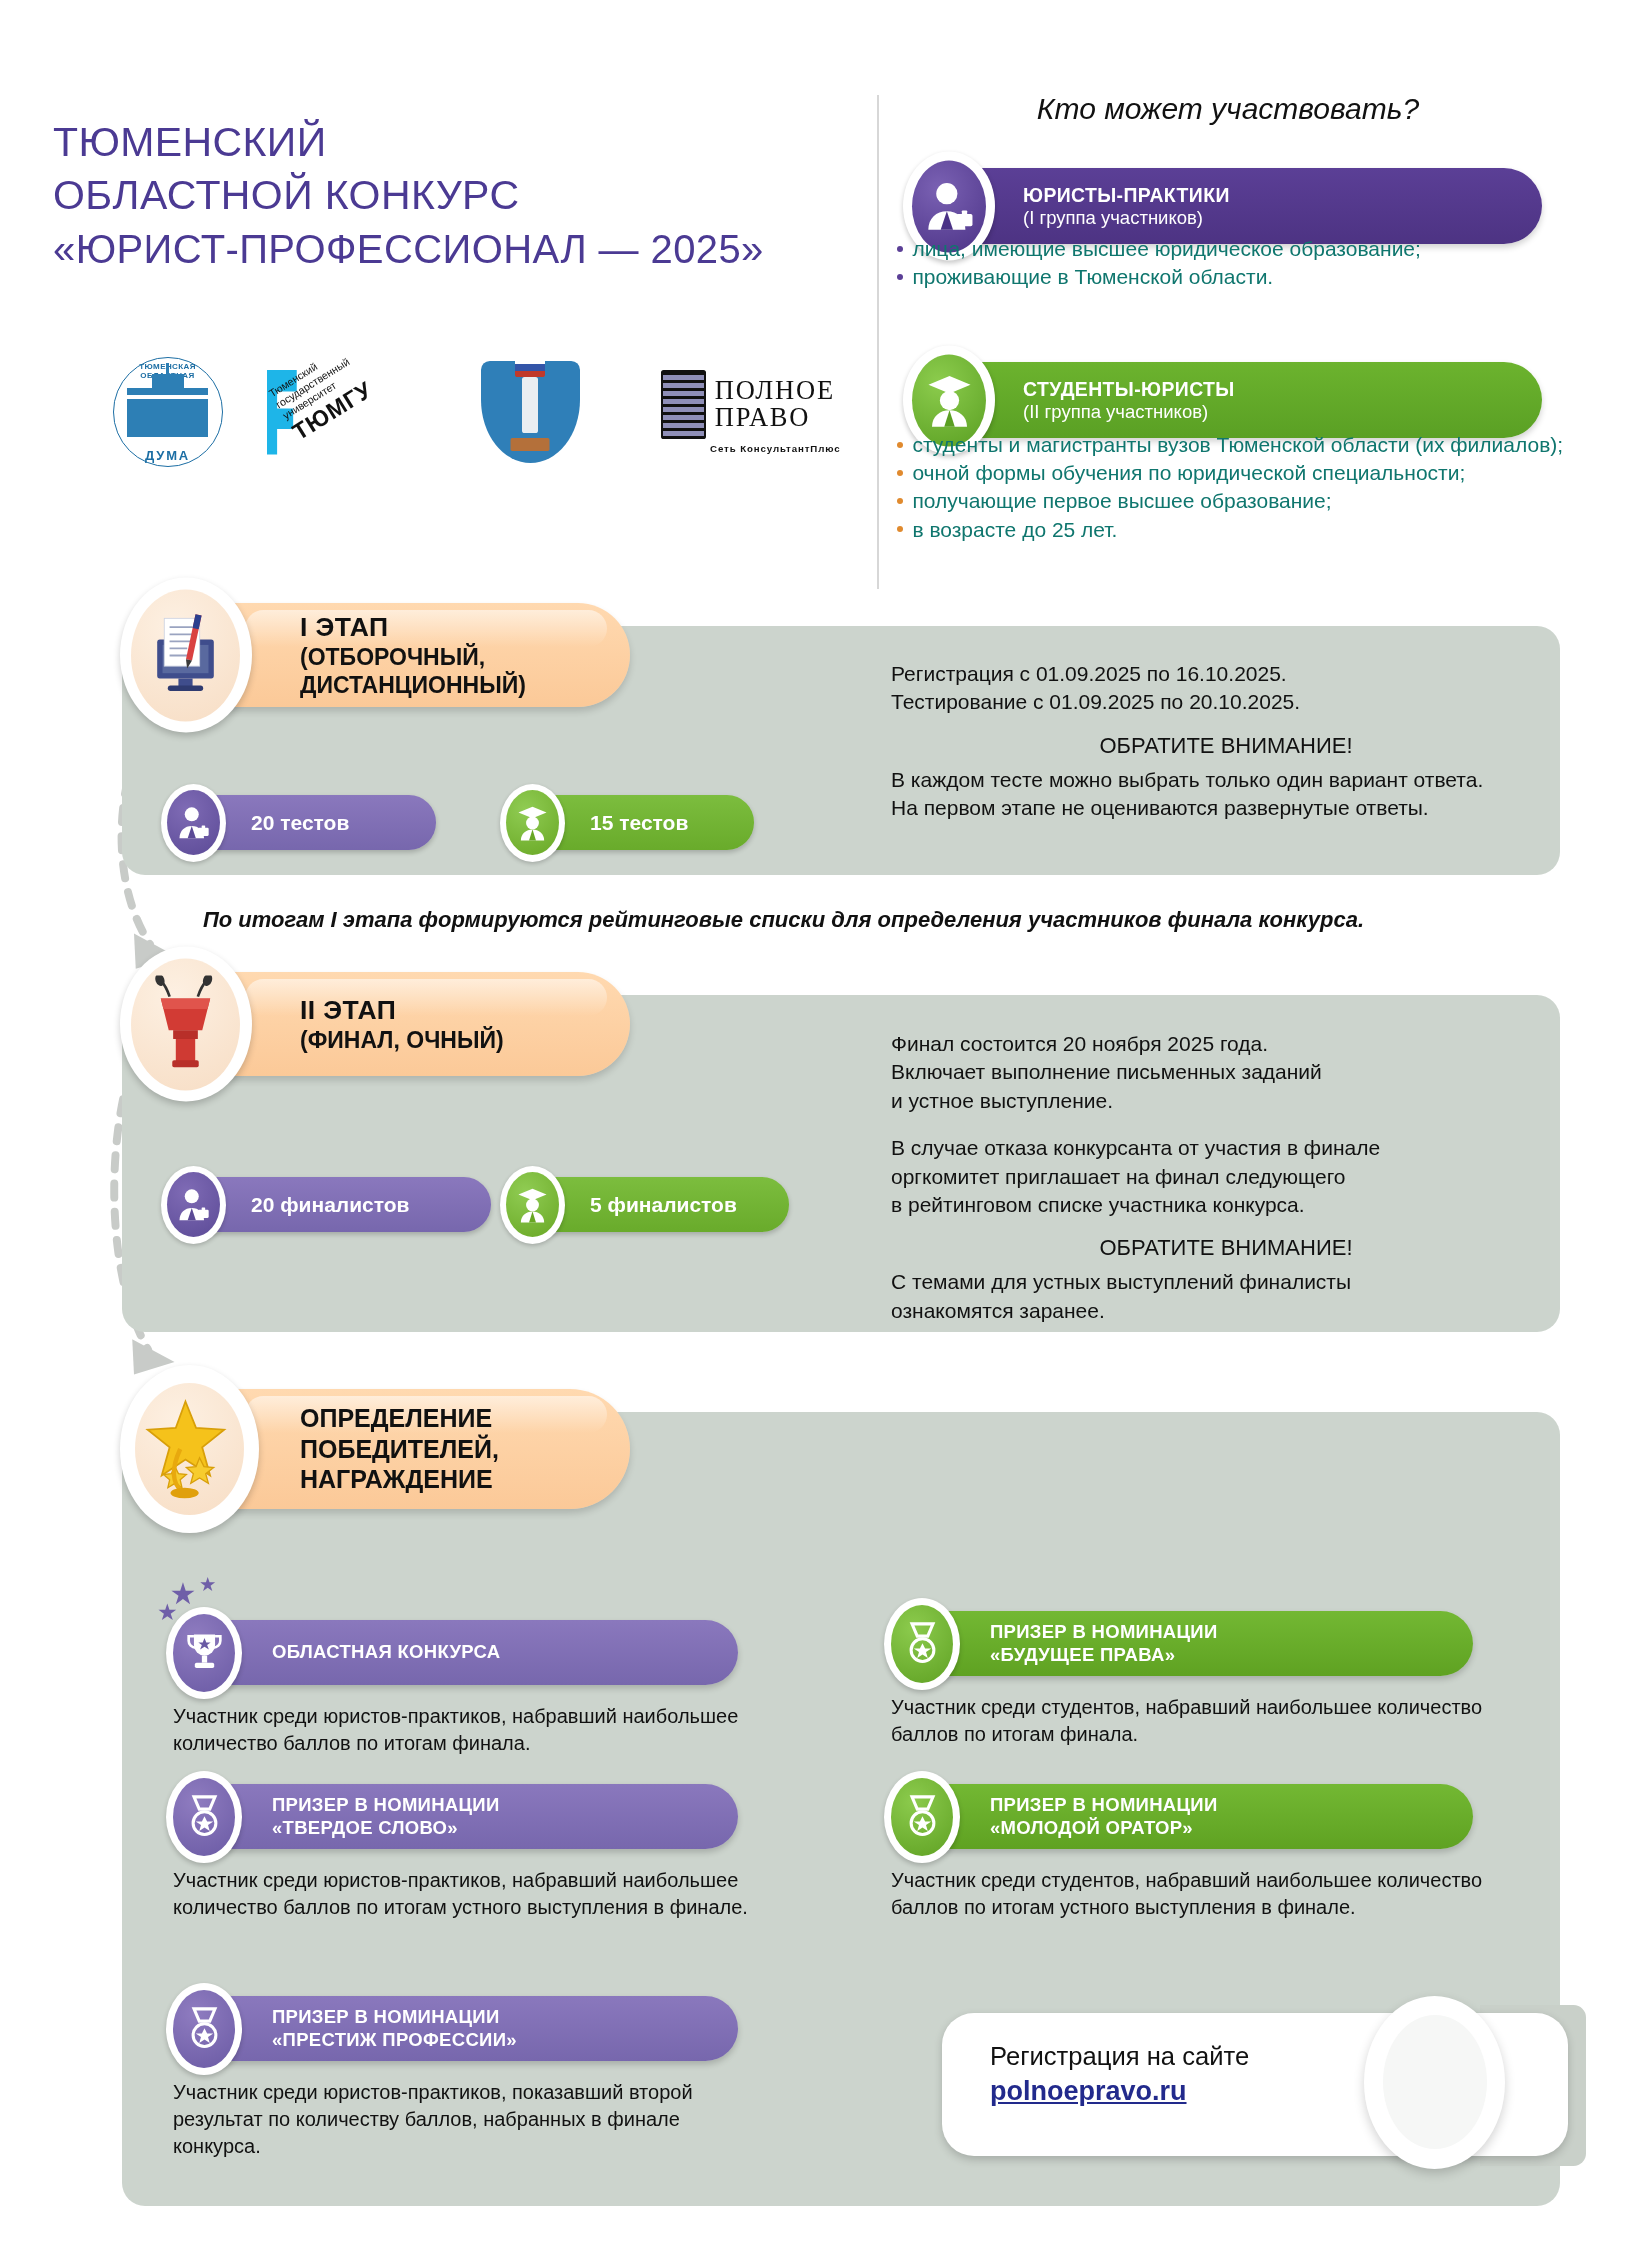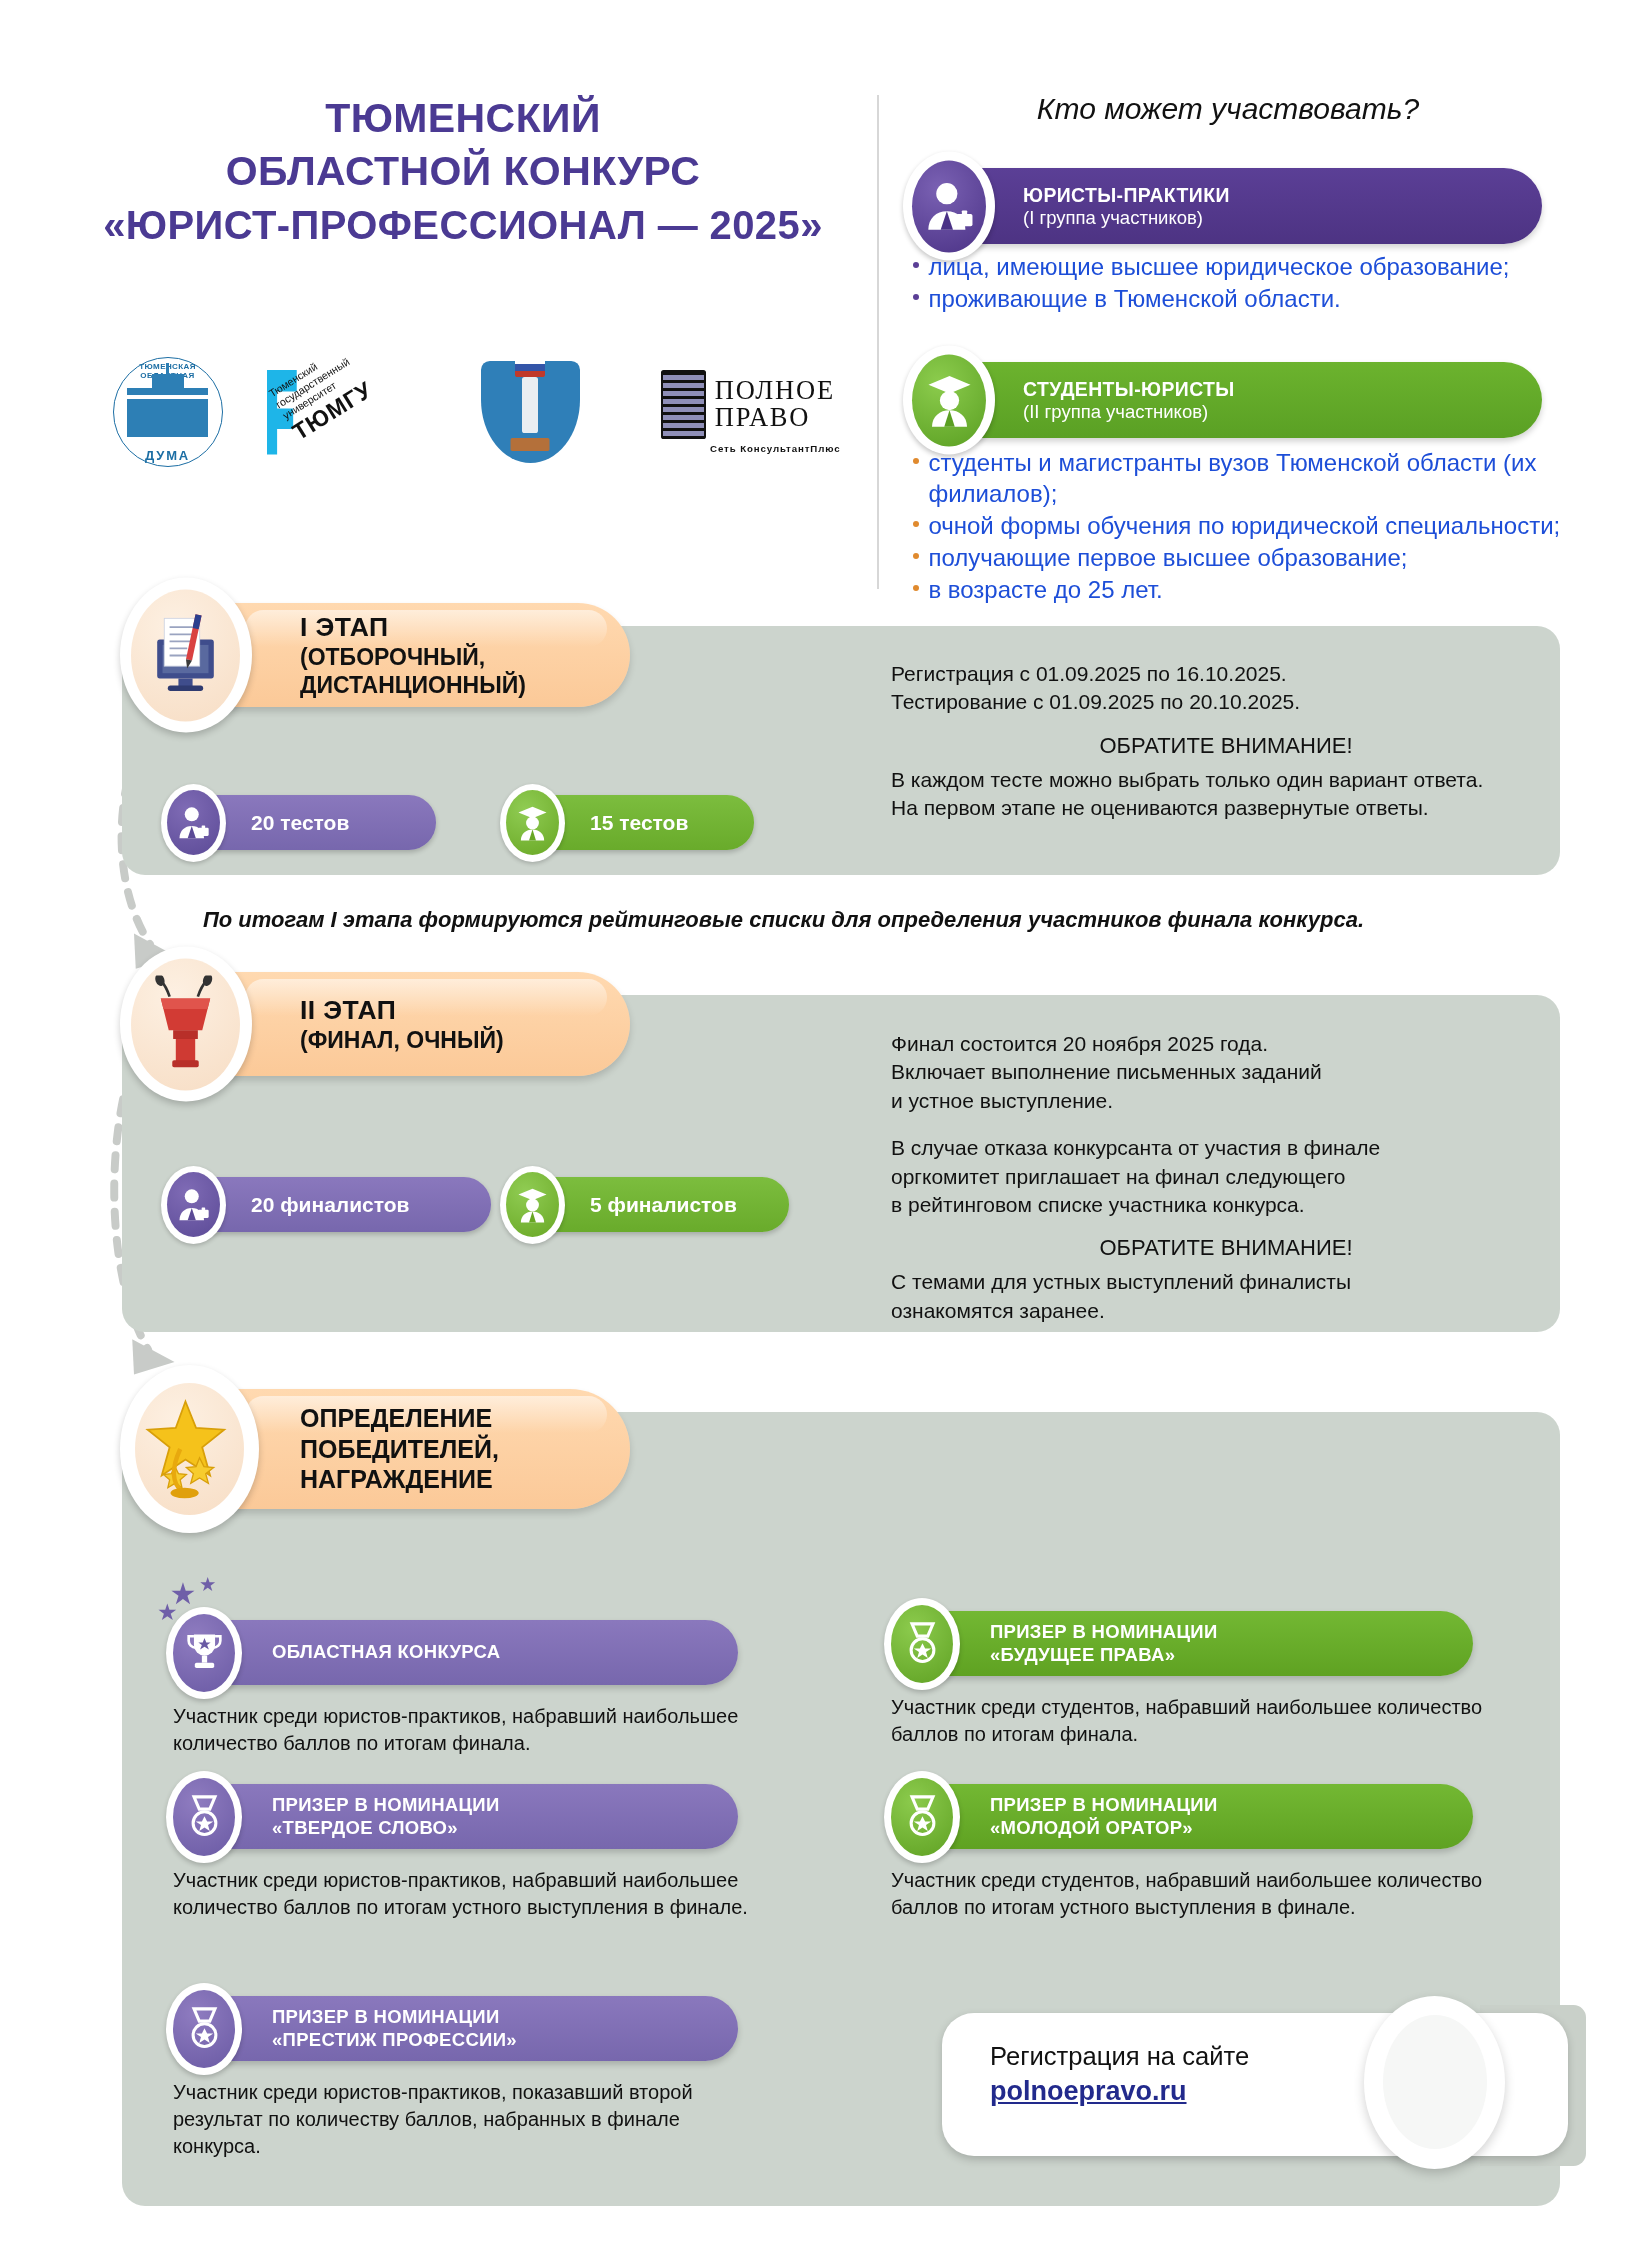--- a/index.html
+++ b/index.html
@@ -6,22 +6,22 @@
   body{
     width:1643px;height:2258px;position:relative;overflow:hidden;
     font-family:"Liberation Sans","DejaVu Sans",sans-serif;
     color:#1a1a1a;
     -webkit-font-smoothing:antialiased;
   }
   .page{position:absolute;inset:0;}
 
   
   .title{
-    position:absolute;left:53px;top:92px;width:820px;
-    text-align:center;color:#4b3a93;font-weight:bold;
+    position:absolute;left:53px;top:116px;width:820px;
+    text-align:left;color:#4b3a93;font-weight:normal;
     font-size:41px;line-height:1.30;letter-spacing:0.4px;
   }
   .title div{white-space:nowrap;}
   .title .l3{font-size:40px;}
 
   
   .logos{position:absolute;left:97px;top:346px;width:785px;height:132px;
          display:flex;align-items:center;justify-content:space-between;}
   .logo{position:relative;height:115px;display:flex;align-items:center;justify-content:center;}
 
@@ -82,21 +82,21 @@
 
   .avatar{position:absolute;left:-7px;top:50%;transform:translateY(-50%);
      width:92px;height:109px;border-radius:50%;background:#fff;
      display:flex;align-items:center;justify-content:center;
      box-shadow:0 2.6px 5.3px rgba(0,0,0,.22);}
   .avatar .inner{width:74px;height:92px;border-radius:50%;display:flex;align-items:center;justify-content:center;overflow:hidden;}
   .av-purple .inner{background:radial-gradient(circle at 36% 30%,#7a61b3,#4b3286);}
   .av-green .inner{background:radial-gradient(circle at 36% 30%,#8ccc4d,#5a9f22);}
 
   .grp1{position:absolute;left:910px;top:132px;width:632px;}
-  .bul{font-size:24px;line-height:1.30;color:#1d4ed8;margin:16px;padding:0;list-style:none;}
+  .bul{font-size:21px;line-height:1.30;color:#0f766e;margin:0;padding:0;list-style:none;}
   .bul li{position:relative;padding-left:19.4px;margin-bottom:0.9px;}
   .bul li:before{content:"";position:absolute;left:3.5px;top:10.6px;width:6.2px;height:6.2px;border-radius:50%;}
   .bul-p li:before{background:#5b3f96;}
   .bul-g li:before{background:#e08a2e;}
   .list1{position:absolute;left:893px;top:235px;width:670px;}
   .grp2{position:absolute;left:910px;top:326px;width:632px;}
   .list2{position:absolute;left:893px;top:431px;width:679px;}
 
   
   .panel{position:absolute;background:#ccd4cd;border-radius:23px;}

